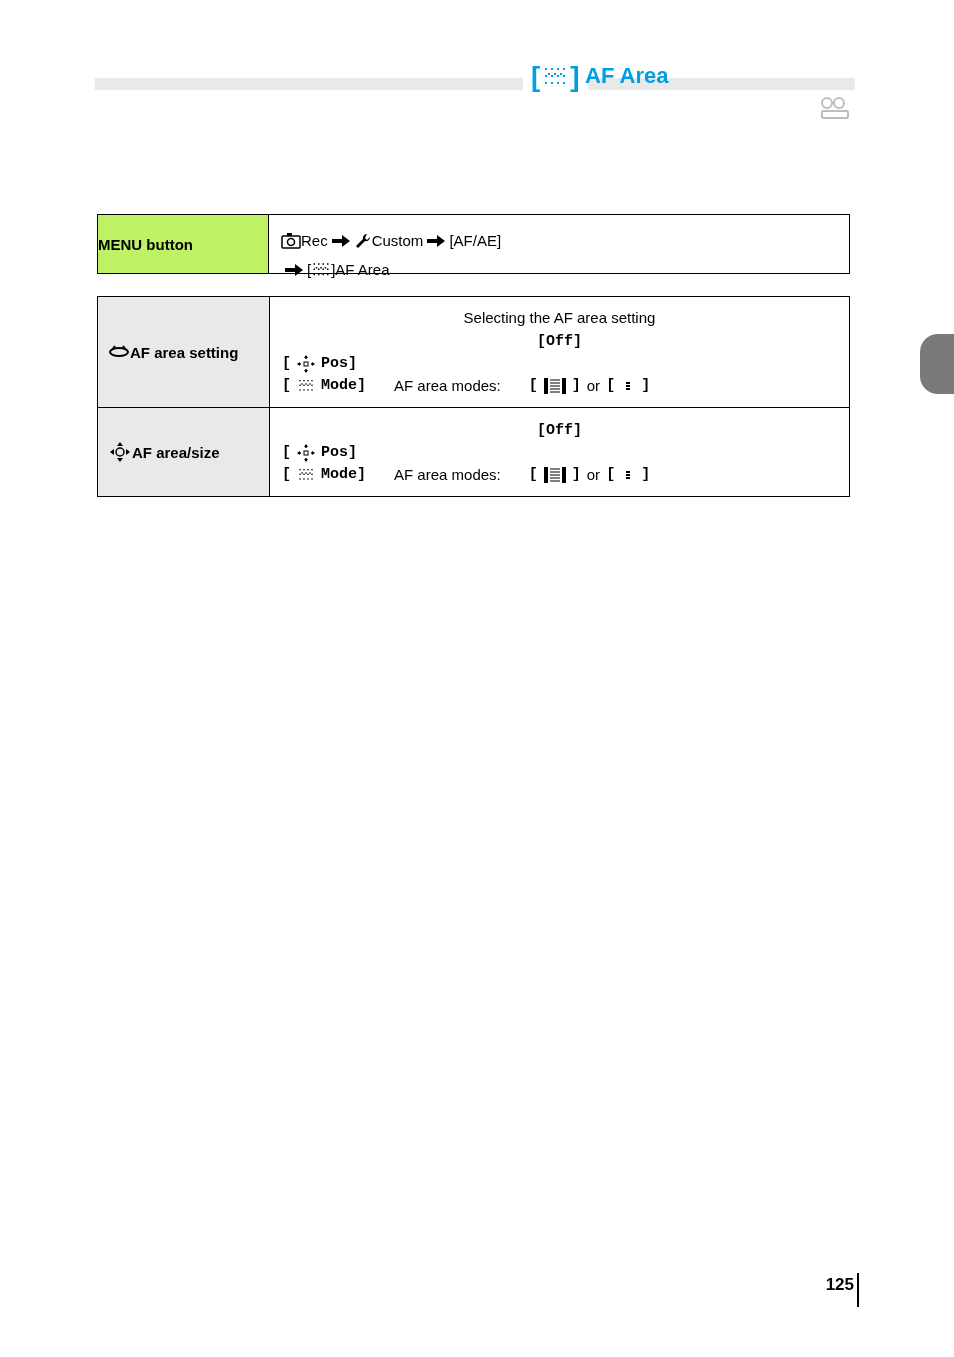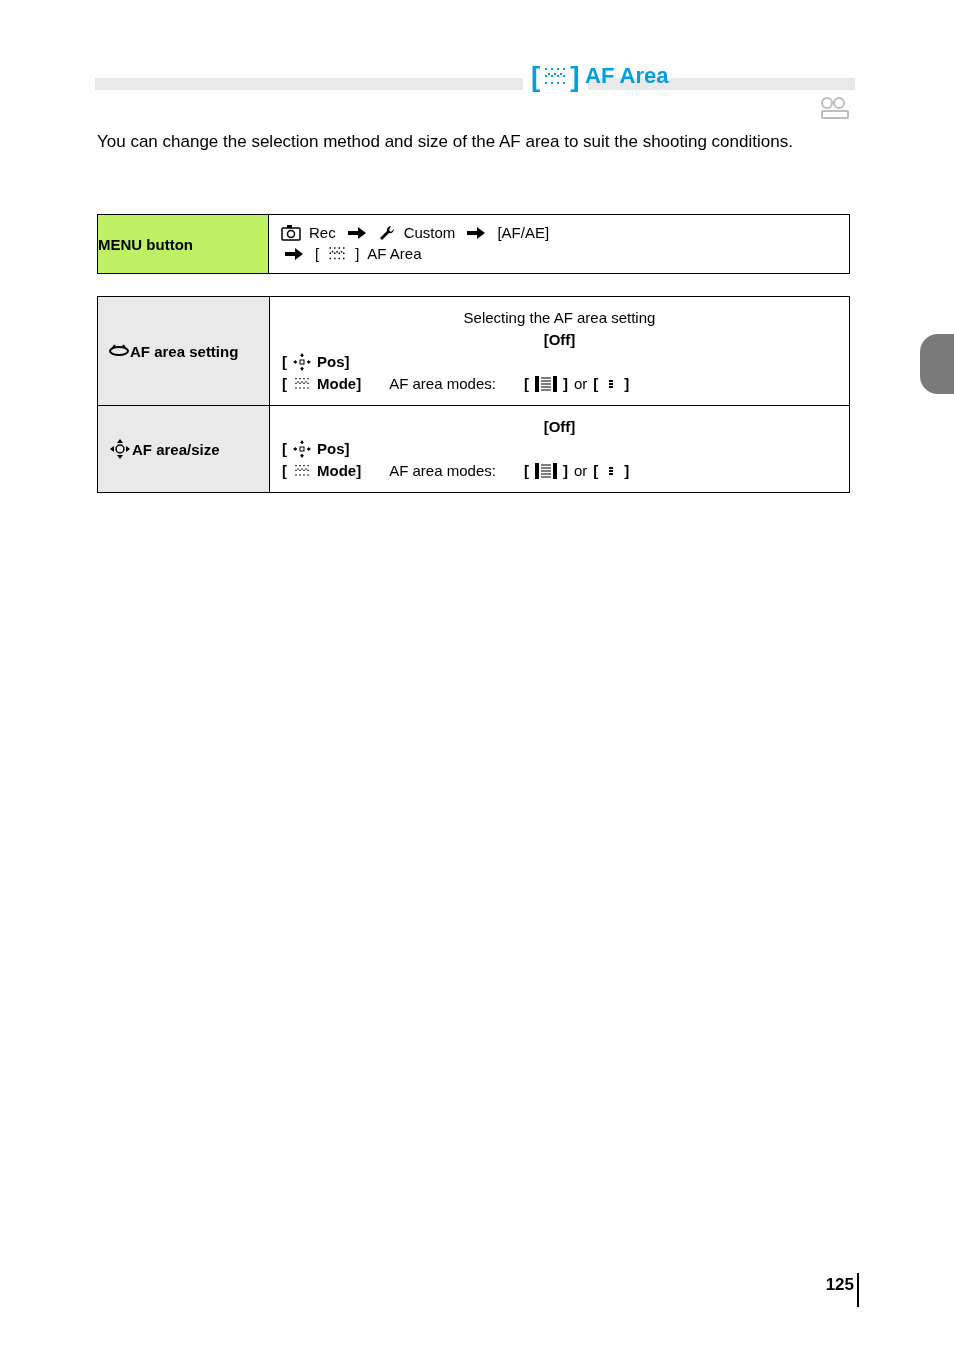--- a/index.html
+++ b/index.html
@@ -16,29 +16,29 @@
 
   .corner-icon { position: absolute; right: 100px; top: 93px; }
 
   .tab { position: absolute; right: 0; top: 334px; width: 34px; height: 60px; border-radius: 18px 0 0 18px; background: #7a7a7a; }
 
   .intro { position: absolute; left: 97px; top: 130px; width: 753px; font-size: 17px; line-height: 23px; }
 
   .nav-row { position: absolute; left: 97px; top: 214px; width: 753px; height: 60px; border: 1px solid #000; border-left: none; display: flex; }
   .nav-label { width: 172px; background: #bef264; border-left: 1px solid #000; border-right: 1px solid #000; display: flex; align-items: center; font-weight: bold; font-size: 15px; }
   .nav-body { flex: 1; padding: 7px 12px; font-size: 15px; line-height: 21px; }
-  .nav-body .line { display: flex; align-items: center; flex-wrap: wrap; gap: 8px; }
+  .nav-body .line { display: flex; align-items: center; flex-wrap: wrap; gap: 0; margin-top: 8px; }
   .nav-body .arrow { margin: 0 4px; }
 
   .table2 { position: absolute; left: 97px; top: 296px; width: 753px; border-bottom: 1px solid #000; }
   .table2 .row { display: flex; border: 1px solid #000; border-bottom: none; }
   .table2 .cell-left { width: 172px; background: #e9e9e9; border-right: 1px solid #000; display: flex; align-items: center; padding: 8px 10px; }
   .table2 .cell-left .lbl { font-size: 15px; font-weight: bold; }
   .table2 .cell-right { flex: 1; padding: 10px 12px; font-size: 15px; line-height: 22px; text-align: center; }
-  .bold { font-weight: bold; }
+  .bold { font-weight: bold; font-family: Liberation Mono, monospace; }
 
   .icon-line { display: flex; align-items: center; gap: 6px; flex-wrap: wrap; }
   .spacer { display: inline-block; width: 16px; }
 
   .page-num { position: absolute; right: 100px; bottom: 62px; font-size: 17px; font-weight: bold; }
   .foot-rule { position: absolute; right: 95px; bottom: 50px; width: 2px; height: 34px; background: #000; }
 
   svg { display: inline-block; vertical-align: middle; }
 </style>
 </head>
@@ -77,21 +77,20 @@
     <g fill="none" stroke="#bdbdbd" stroke-width="2">
       <circle cx="9" cy="10" r="5"></circle>
       <circle cx="21" cy="10" r="5"></circle>
       <path d="M14 10 h2"></path>
       <rect x="4" y="18" width="26" height="7" rx="1"></rect>
     </g>
   </svg>
 
   <div class="tab"></div>
 
-  <div class="intro">You can change the selection method and size of the AF area to suit the shooting conditions.</div>
 
   <div class="nav-row">
     <div class="nav-label">MENU button</div>
     <div class="nav-body">
       <div class="line">
         <svg width="20" height="16" viewBox="0 0 20 16">
             <rect x="1" y="3" width="18" height="12" rx="1" fill="none" stroke="#000" stroke-width="1.5"></rect>
             <circle cx="10" cy="9" r="3.5" fill="none" stroke="#000" stroke-width="1.5"></circle>
             <rect x="6" y="0" width="5" height="3" fill="#000"></rect>
           </svg>

